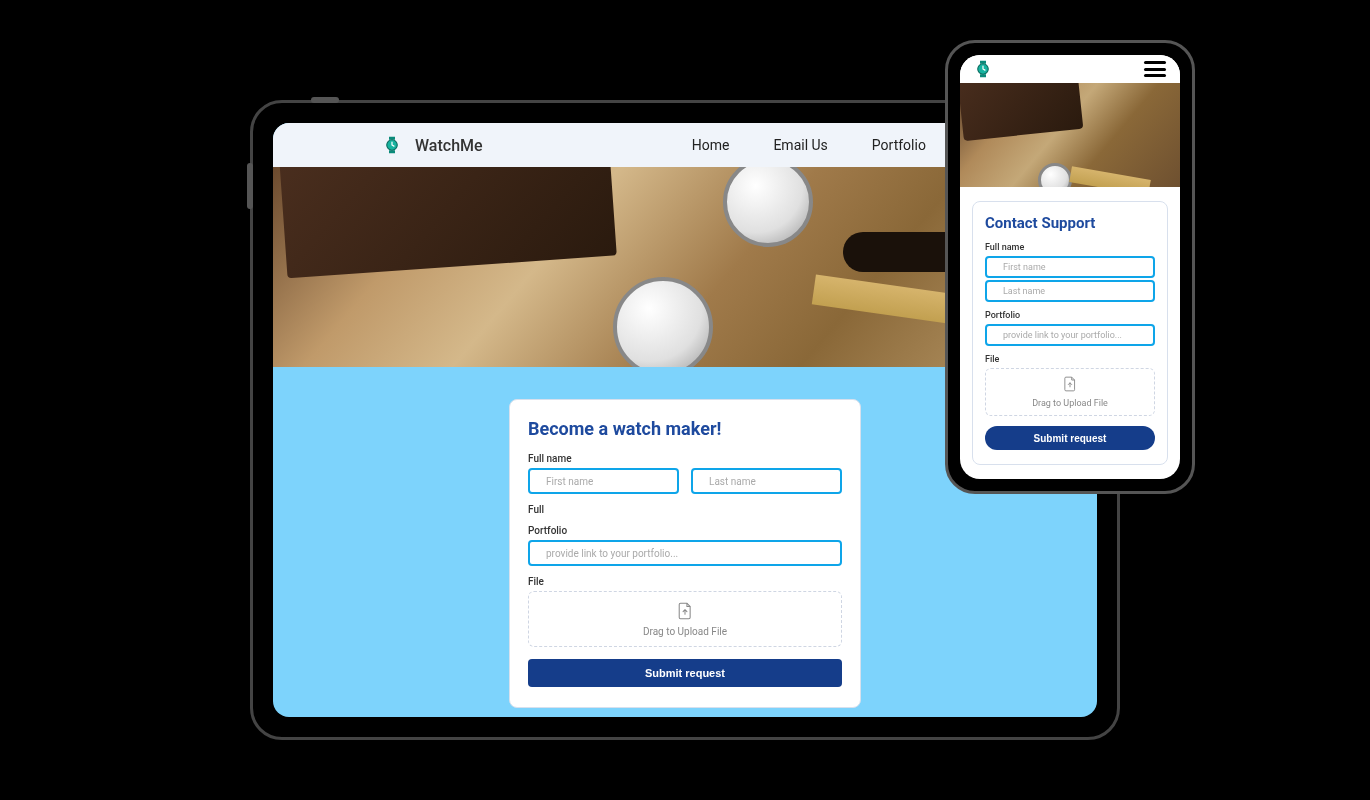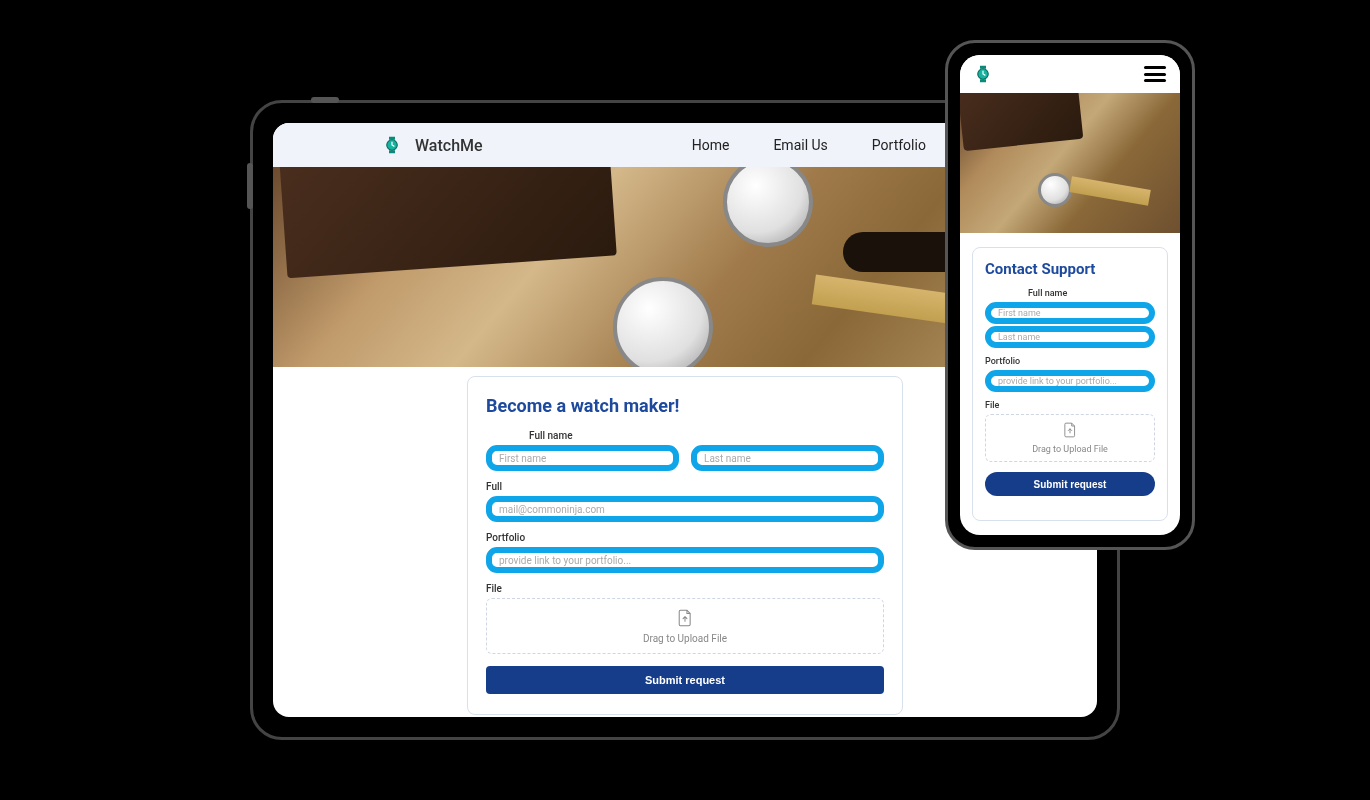--- a/index.html
+++ b/index.html
@@ -31,21 +31,21 @@
   background: #555; border-radius: 3px;
 }
 .tablet-button-side {
   position: absolute;
   left: -6px; top: 60px;
   width: 6px; height: 46px;
   background: #555; border-radius: 3px;
 }
 .tablet-screen {
   width: 100%; height: 100%;
-  background: #ffffff;
+  background: #7dd3fc;
   border-radius: 16px;
   overflow: hidden;
   display: flex;
   flex-direction: column;
   position: relative;
 }
 
 
 .t-header {
   height: 44px;
@@ -81,38 +81,38 @@
 }
 .tb1 { left: 10px; top: -20px; width: 330px; height: 120px; transform: rotate(-4deg); }
 .tb2 { left: 570px; top: 65px; width: 160px; height: 40px; border-radius: 20px; background:#1a110a;}
 .ruler { position:absolute; left:540px; top:120px; width:180px; height:30px; background:linear-gradient(#d6b46c,#c2a050); transform:rotate(8deg);}
 
 
 .t-card {
   position: absolute;
   left: 50%;
   transform: translateX(-50%);
-  top: 253px;
-  width: 436px;
+  top: 276px;
+  width: 352px;
   background: #fff;
   border: 1px solid #d8e0ed;
   border-radius: 8px;
   padding: 18px 18px 20px 18px;
 }
 .t-card h2 { color: #1e4a9e; font-size: 18px; font-weight: 700; margin-bottom: 14px; }
 .fld-label { font-size: 10px; color: #333; margin-bottom: 4px; margin-top: 10px; font-weight:500;}
-.fld-label:first-of-type { margin-top: 0; margin-left: 43px; }
+.fld-label:first-of-type { margin-top: 0; }
 .row { display: flex; gap: 12px; }
 .row .input { flex: 1; }
 .input {
   width: 100%;
   height: 26px;
-  border: 6px solid #0ea5e9;
-  border-radius: 11px;
-  padding: 0 7px;
+  border: 2px solid #0ea5e9;
+  border-radius: 4px;
+  padding: 0 16px;
   font-size: 10px;
   color: #aaa;
   background: #fff;
   display: flex;
   align-items: center;
 }
 .dropzone {
   width: 100%; height: 56px;
   border: 1px dashed #cfd6e3;
   border-radius: 6px;
@@ -133,21 +133,21 @@
   font-size: 11px;
   font-weight: 700;
   border-radius: 4px;
   cursor: pointer;
 }
 
 
 .phone-frame {
   position: absolute;
   left: 945px; top: 40px;
-  width: 250px; height: 510px;
+  width: 250px; height: 454px;
   background: #000;
   border: 3px solid #555;
   border-radius: 30px;
   padding: 12px;
 }
 .phone-cam { position:absolute; left:50%; top:18px; transform:translateX(-50%); width:10px; height:10px; background:#222; border-radius:50%; border:2px solid #333;}
 .phone-screen {
   width: 100%; height: 100%;
   background: #fff;
   border-radius: 20px;
@@ -239,21 +239,20 @@
     <div class="t-card">
       <h2>Become a watch maker!</h2>
 
       <div class="fld-label">Full name</div>
       <div class="row">
         <div class="input">First name</div>
         <div class="input">Last name</div>
       </div>
 
       <div class="fld-label">Full</div>
-      <div class="input">mail@commoninja.com</div>
 
       <div class="fld-label">Portfolio</div>
       <div class="input">provide link to your portfolio...</div>
 
       <div class="fld-label">File</div>
       <div class="dropzone">
         <span>
           <svg width="16" height="18" viewBox="0 0 24 28">
               <path d="M5 2h10l5 5v17a2 2 0 0 1-2 2H5a2 2 0 0 1-2-2V4a2 2 0 0 1 2-2z" fill="none" stroke="#888" stroke-width="1.6"></path>
               <path d="M15 2v5h5" fill="none" stroke="#888" stroke-width="1.6"></path>

